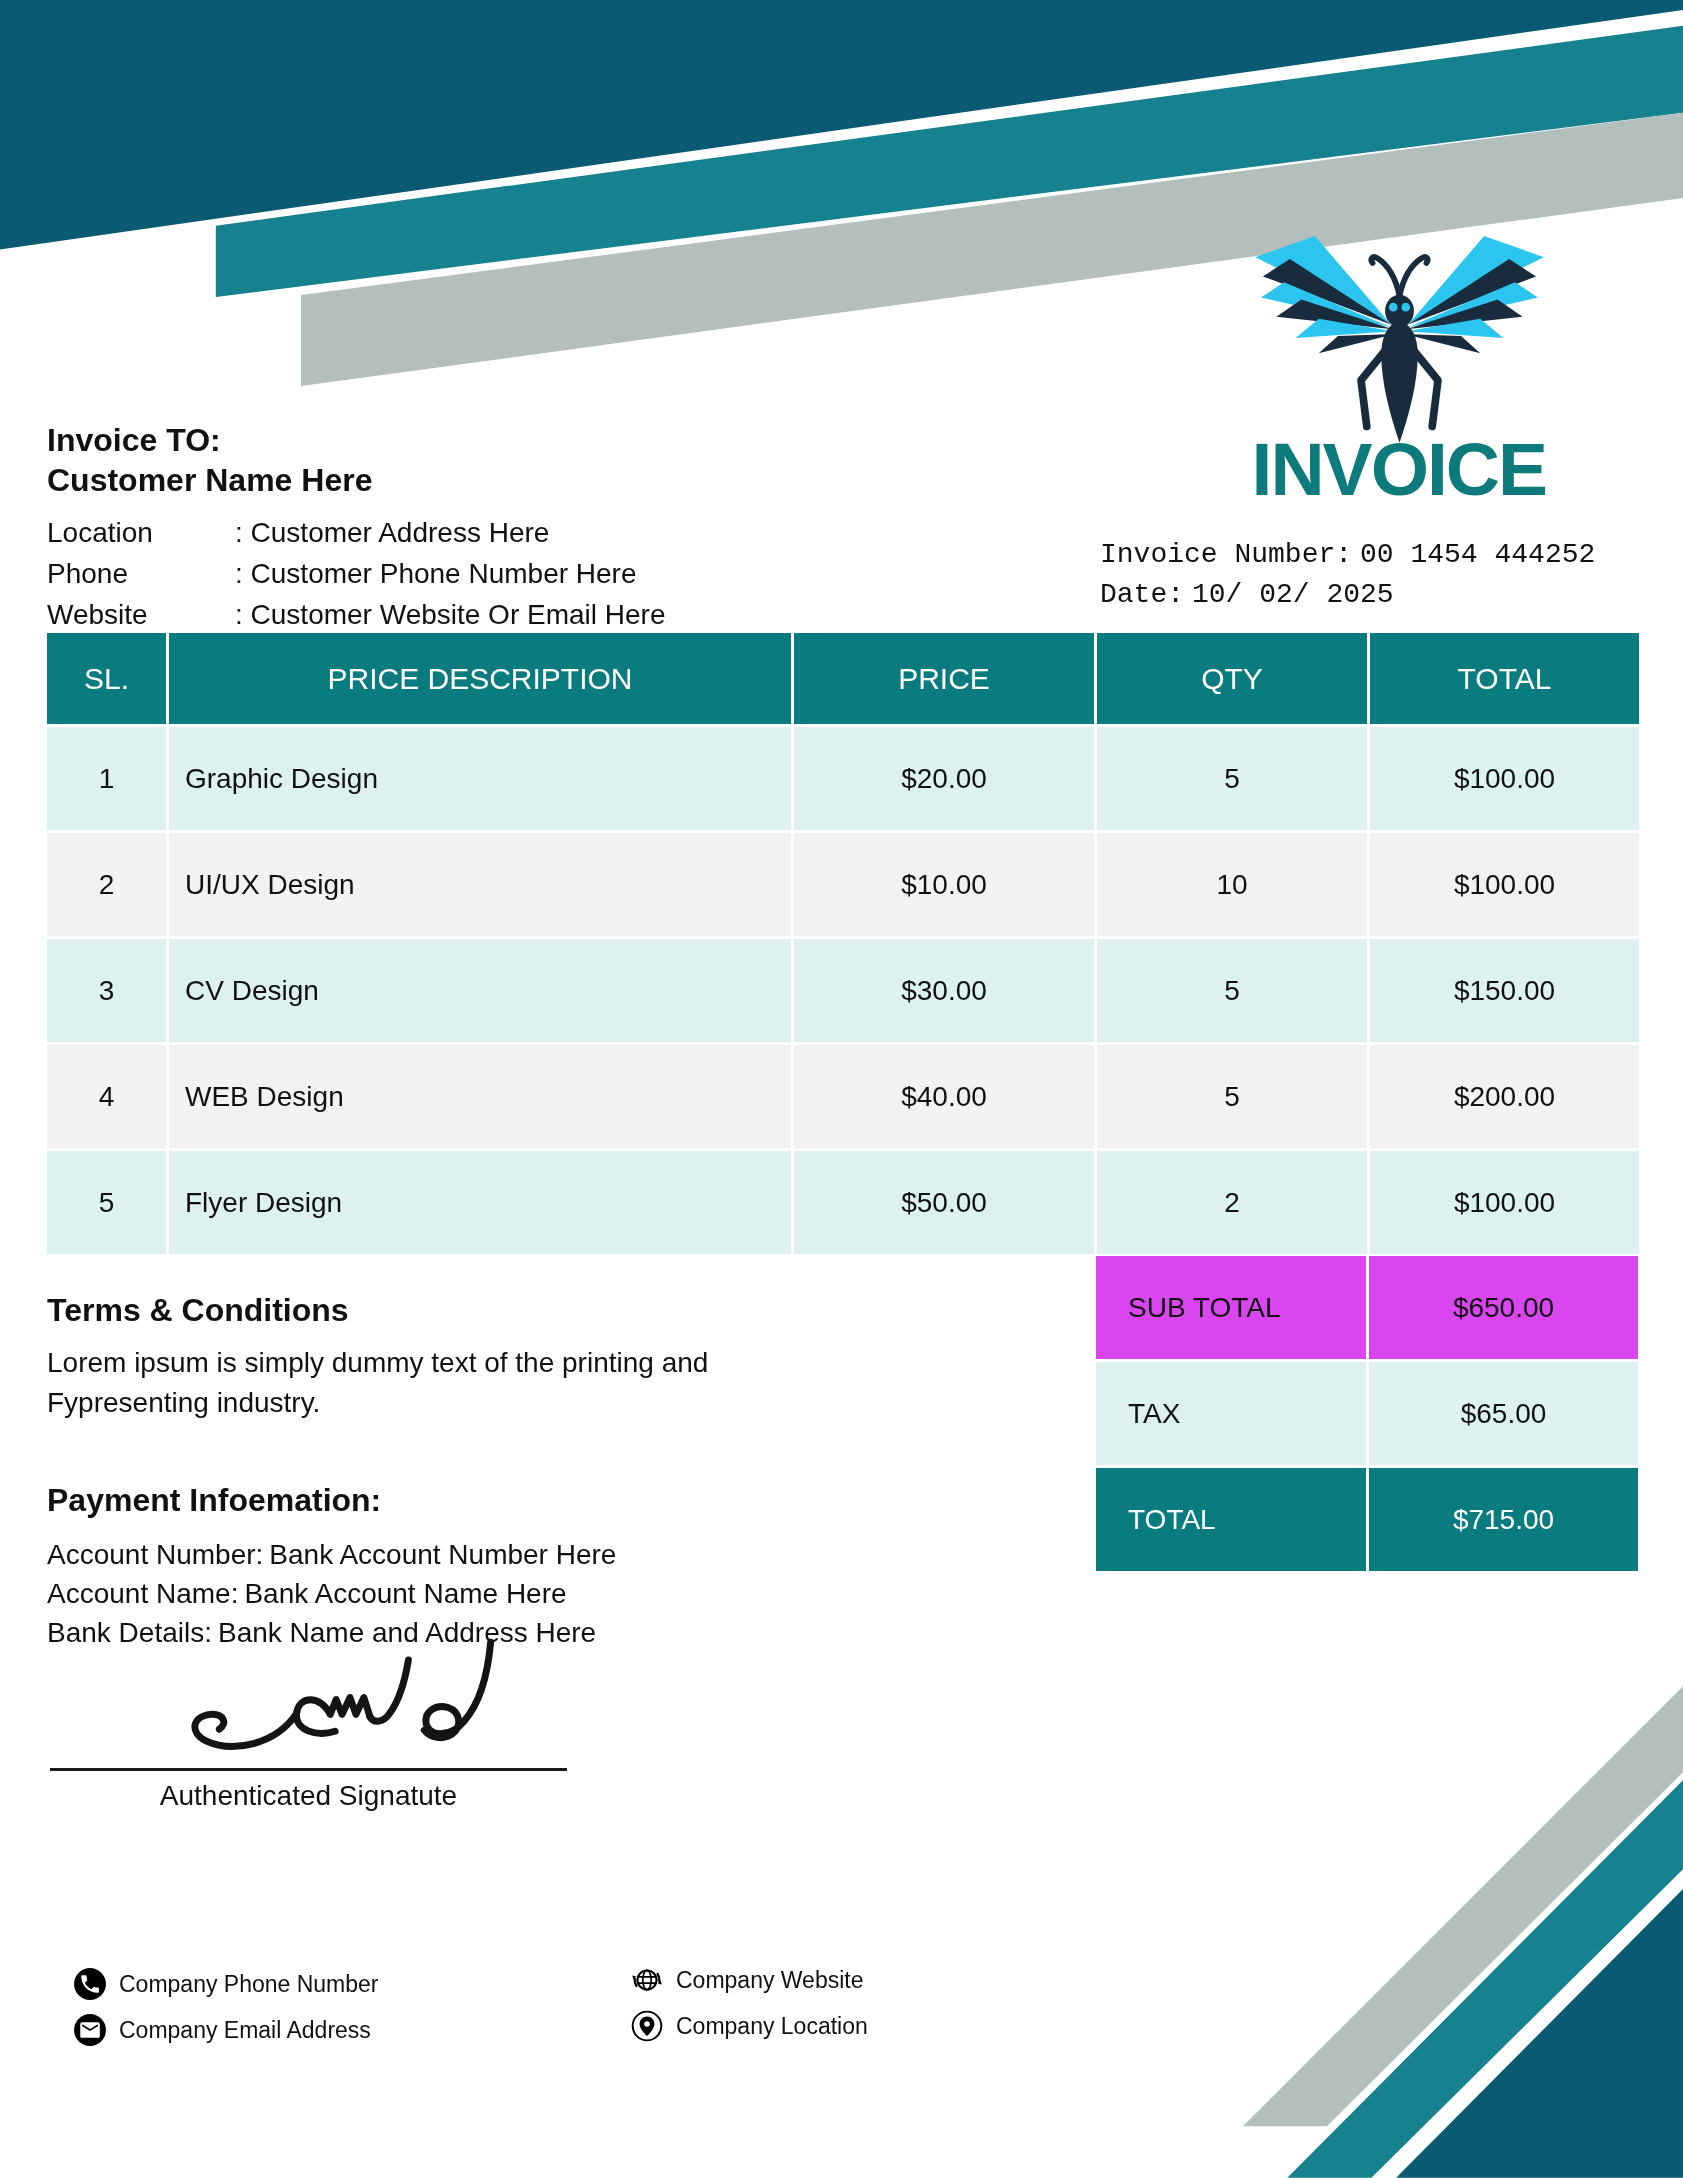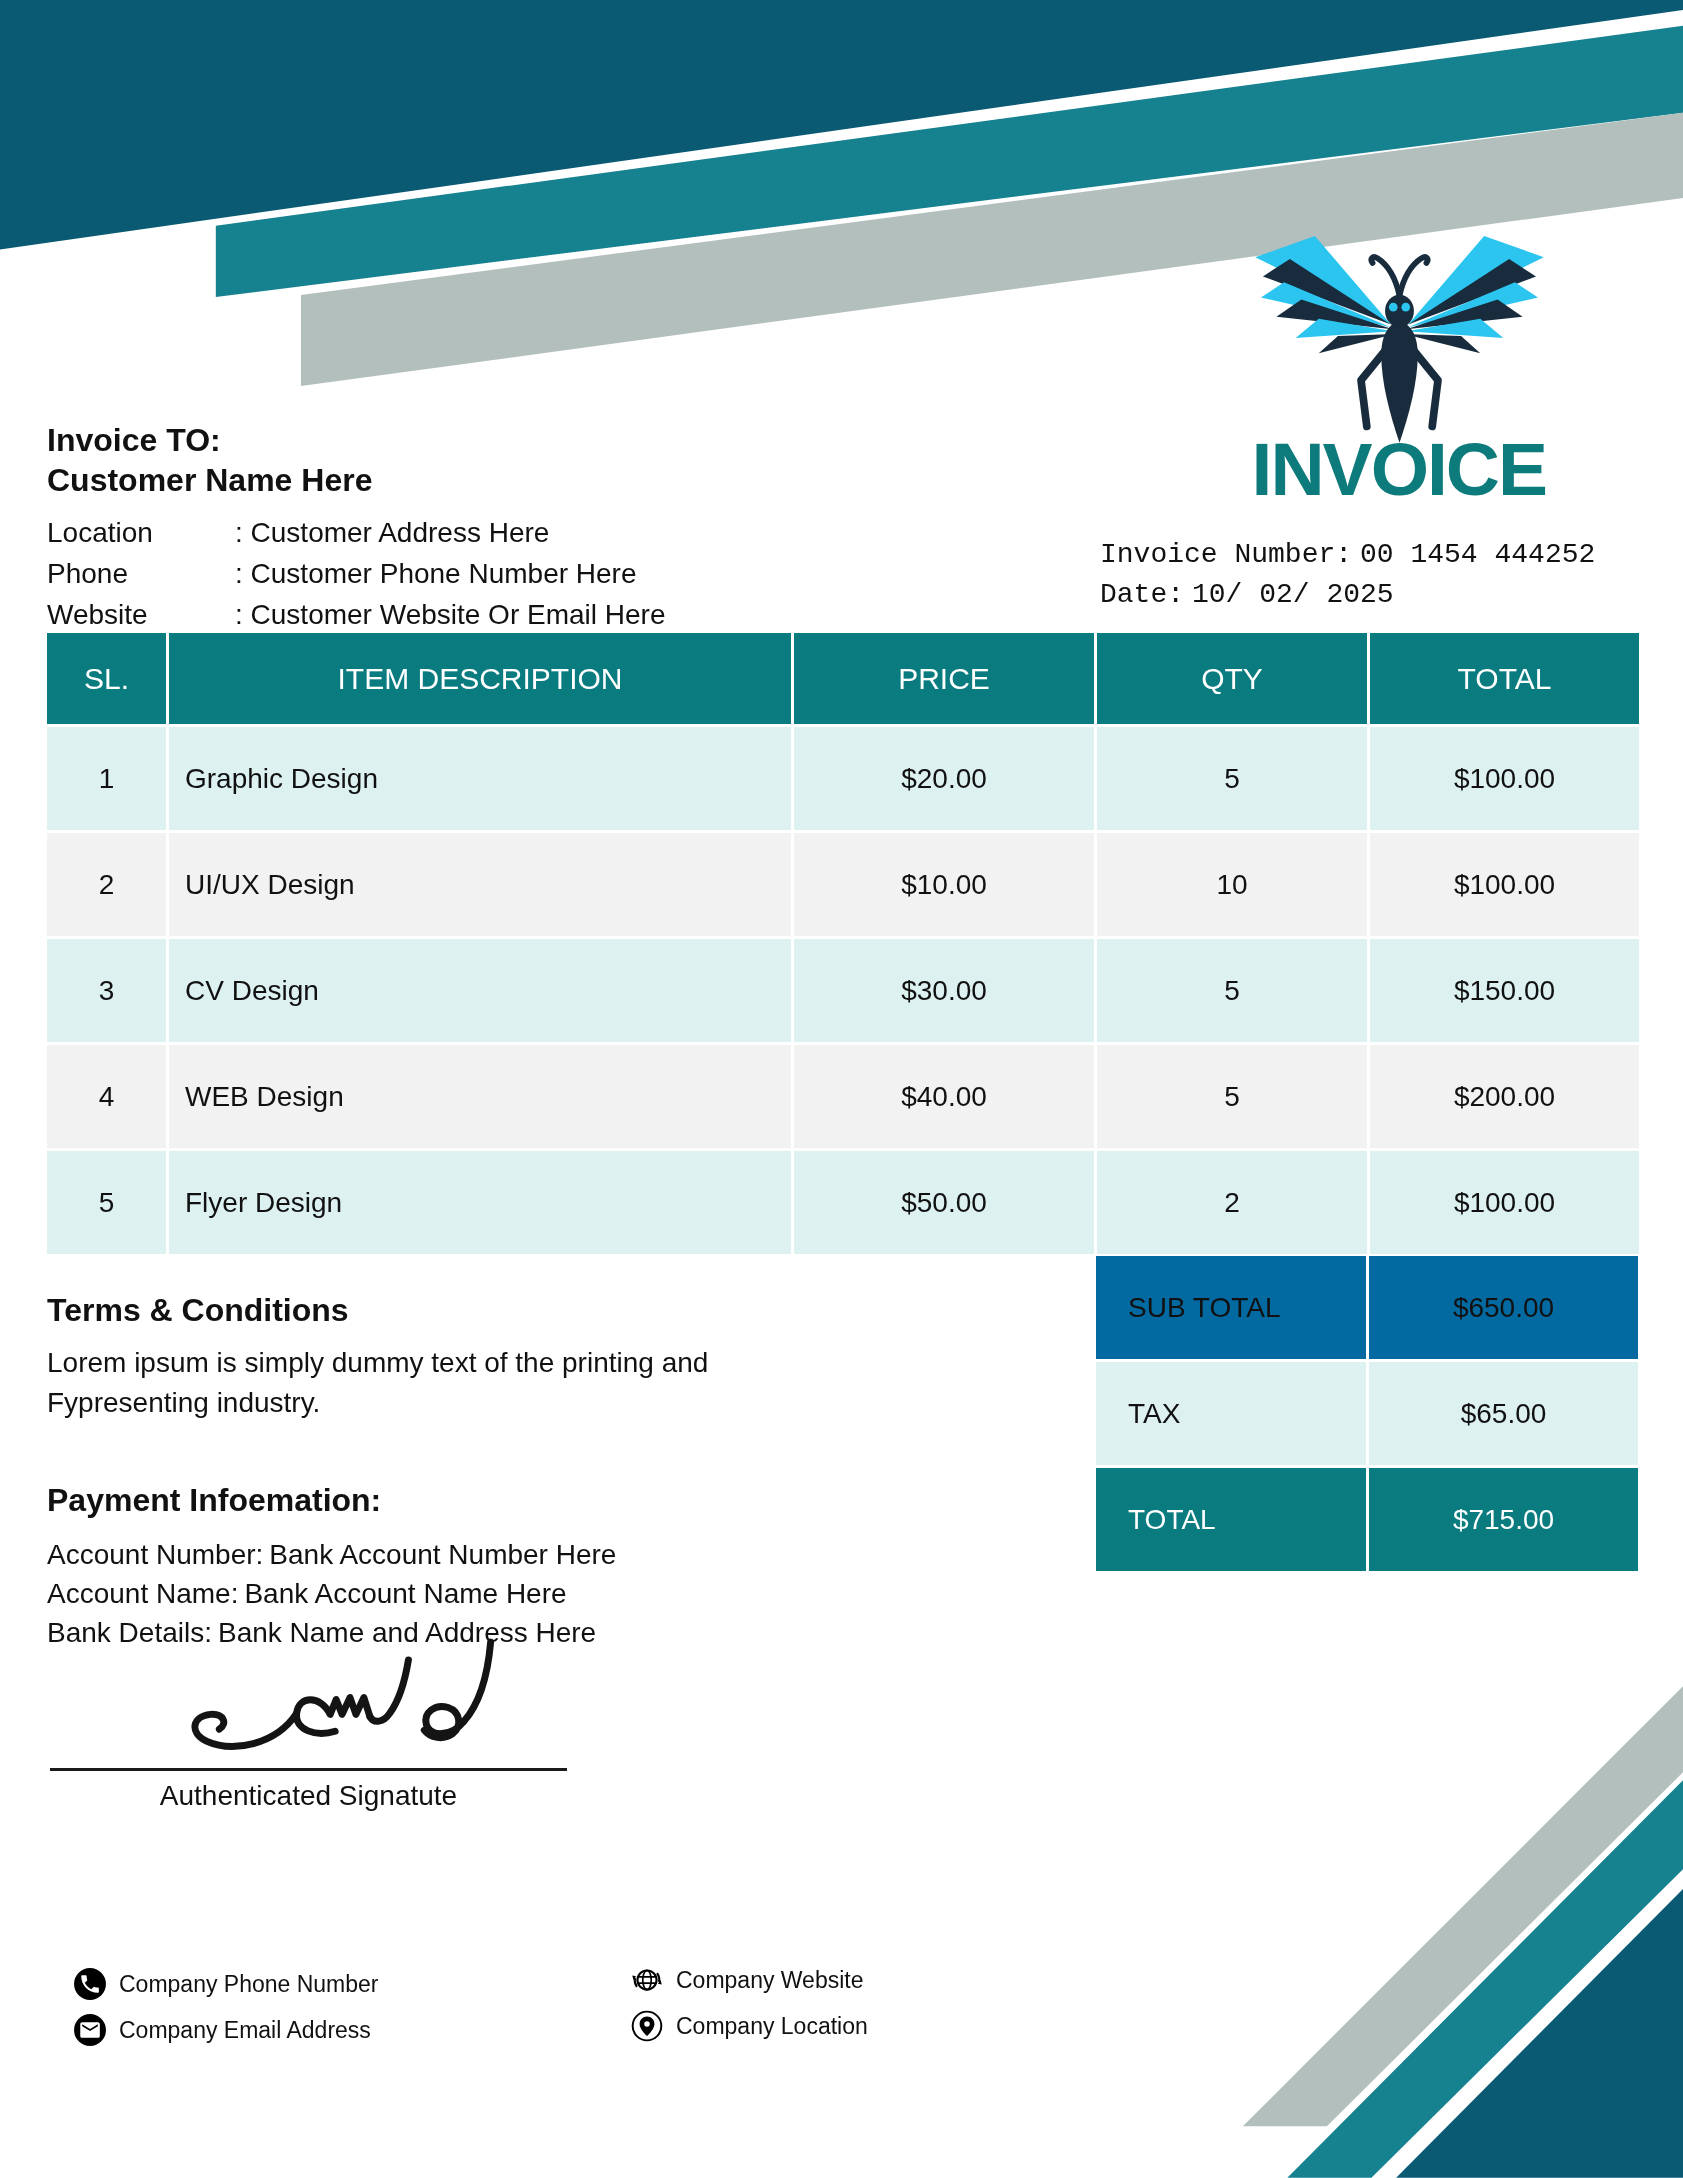--- a/index.html
+++ b/index.html
@@ -63,21 +63,21 @@
     display:grid;
     grid-template-columns:270px 269px;
     grid-template-rows:repeat(3,103px);
     gap:3px;
     background:#ffffff;
     width:543px;
   }
   .summary .cell{display:flex;align-items:center;font-size:28px;}
   .summary .s-label{padding-left:32px;box-sizing:border-box;}
   .summary .s-value{justify-content:center;}
-  .summary .bg-gray{background:#0369a1;}
+  .summary .bg-gray{background:#d946ef;}
   .summary .bg-cyan{background:#ddf1f1;}
   .summary .bg-teal{background:#0a7c80;color:#ffffff;}
 
   
   .terms{left:47px;top:1292px;width:693px;}
   .terms .t-title{font-size:32px;font-weight:700;margin-bottom:14px;}
   .terms .t-line{font-size:28px;line-height:40px;}
   .payment{left:47px;top:1482px;width:693px;}
   .payment .p-title{font-size:32px;font-weight:700;margin-bottom:16px;}
   .payment .p-row{font-size:28px;line-height:39px;white-space:nowrap;}
@@ -171,21 +171,21 @@
       <div class="f-value">: Customer Phone Number Here</div>
     </div>
     <div class="f-row">
       <div class="f-label">Website</div>
       <div class="f-value">: Customer Website Or Email Here</div>
     </div>
   </div>
 
   <div class="abs items">
     <div class="cell head">SL.</div>
-    <div class="cell head">ITEM DESCRIPTION</div>
+    <div class="cell head">PRICE DESCRIPTION</div>
     <div class="cell head">PRICE</div>
     <div class="cell head">QTY</div>
     <div class="cell head">TOTAL</div>
 
     <div class="cell r-odd">1</div>
     <div class="cell r-odd desc">Graphic Design</div>
     <div class="cell r-odd">$20.00</div>
     <div class="cell r-odd">5</div>
     <div class="cell r-odd">$100.00</div>
 

